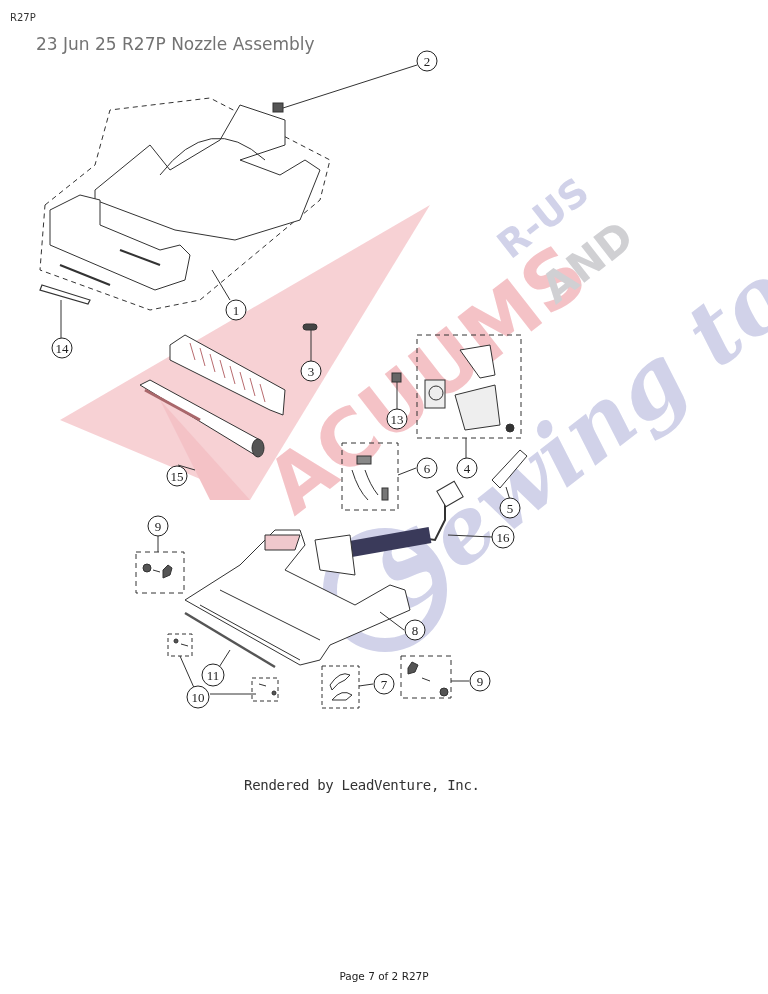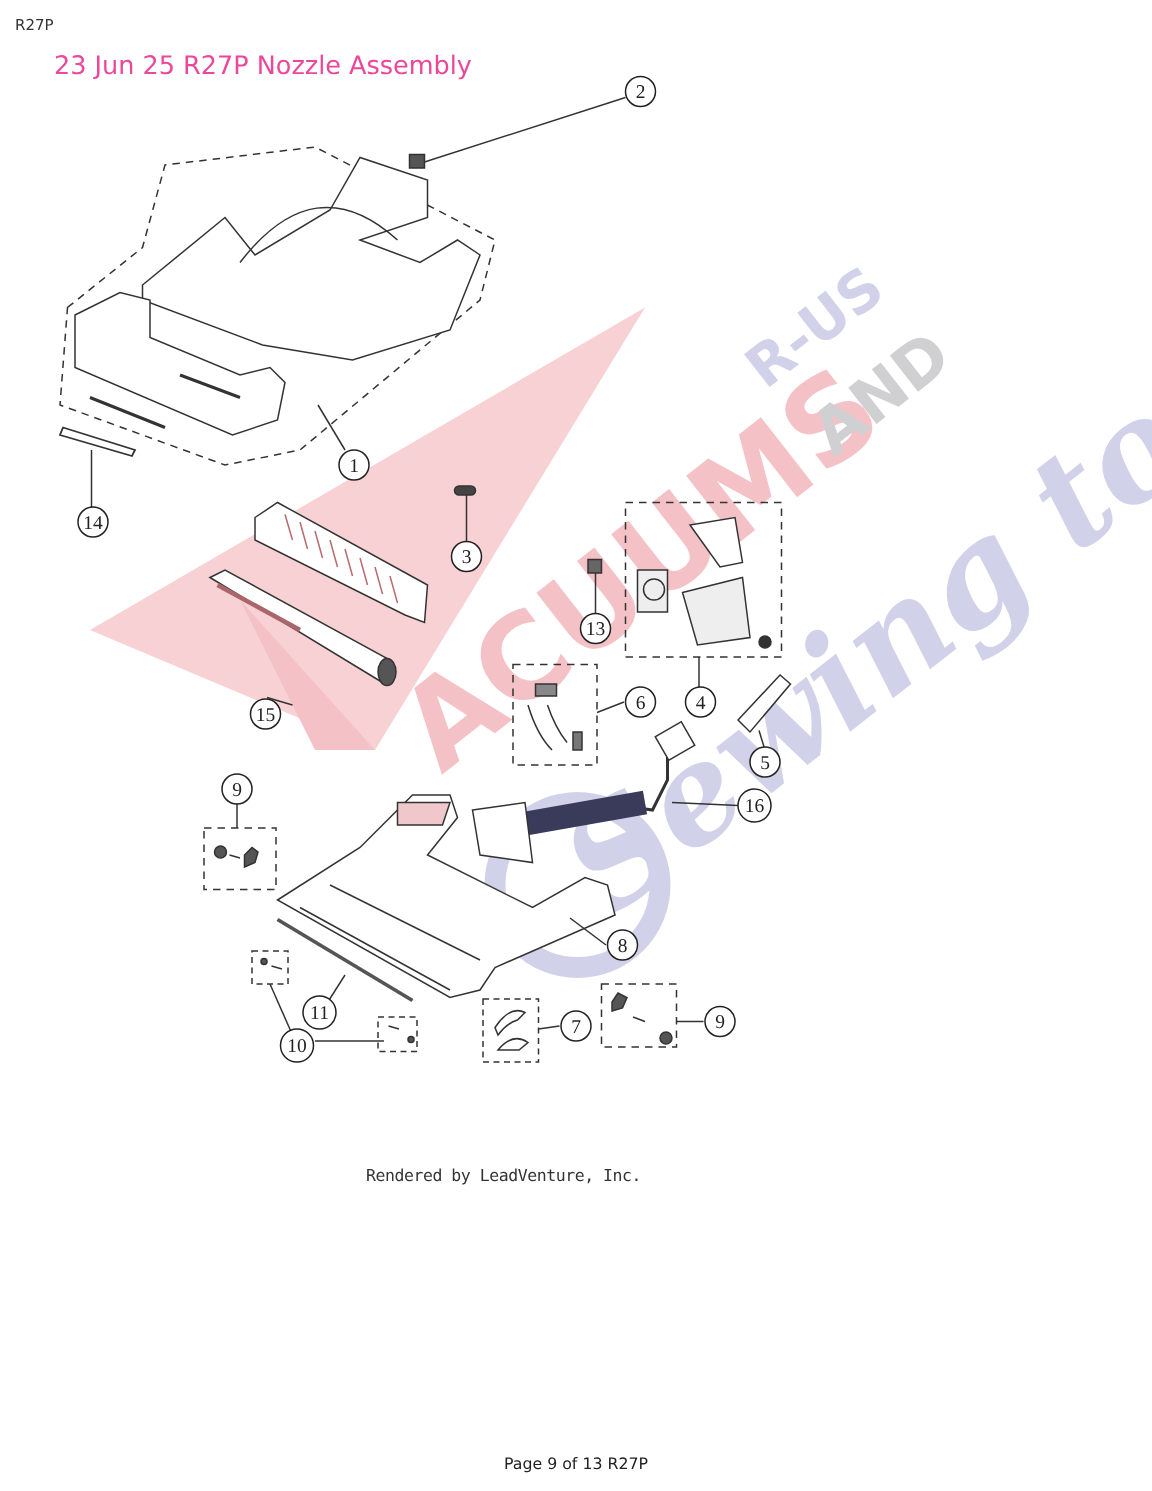--- a/index.html
+++ b/index.html
@@ -1,19 +1,19 @@
 <!DOCTYPE html>
 <html><head>
 <meta charset="utf-8">
 <style>
   html,body{margin:0;padding:0;background:#fff;}
   body{width:768px;height:994px;position:relative;overflow:hidden;font-family:"DejaVu Sans",sans-serif;color:#222;}
   .hdr{position:absolute;left:10px;top:12px;font-size:10px;color:#333;text-align:right;}
-  .title{position:absolute;left:36px;top:34px;font-size:17px;color:#ec4899;}
-  .rendered{position:absolute;left:244px;top:777px;font-size:11px;color:#333;font-family:"DejaVu Sans Mono",monospace;letter-spacing:-0.3px;}
+  .title{position:absolute;left:36px;top:34px;font-size:17px;color:#737373;}
+  .rendered{position:absolute;left:244px;top:777px;font-size:14px;color:#333;font-family:"DejaVu Sans Mono",monospace;letter-spacing:-0.3px;}
   .footer{position:absolute;left:0;width:768px;top:970px;text-align:center;font-size:10.5px;color:#222;}
   svg.diagram{position:absolute;left:0;top:0;}
   .callout text{font-family:"Liberation Serif",serif;font-size:13px;fill:#222;text-anchor:middle;dominant-baseline:central;}
   .wm{font-family:"DejaVu Sans",sans-serif;font-weight:bold;}
 </style>
 </head>
 <body>
 
 <div class="hdr">R27P</div>
 <div class="title">23 Jun 25 R27P Nozzle Assembly</div>
@@ -194,13 +194,13 @@
         <text x="384" y="684" stroke="none">7</text>
       </g>
     <g>
         <circle cx="480" cy="681" r="10"></circle>
         <text x="480" y="681" stroke="none">9</text>
       </g>
   </g>
 </svg>
 
 <div class="rendered">Rendered by LeadVenture, Inc.</div>
-<div class="footer">Page 9 of 13 R27P</div>
+<div class="footer">Page 7 of 2 R27P</div>
 
 </body></html>

